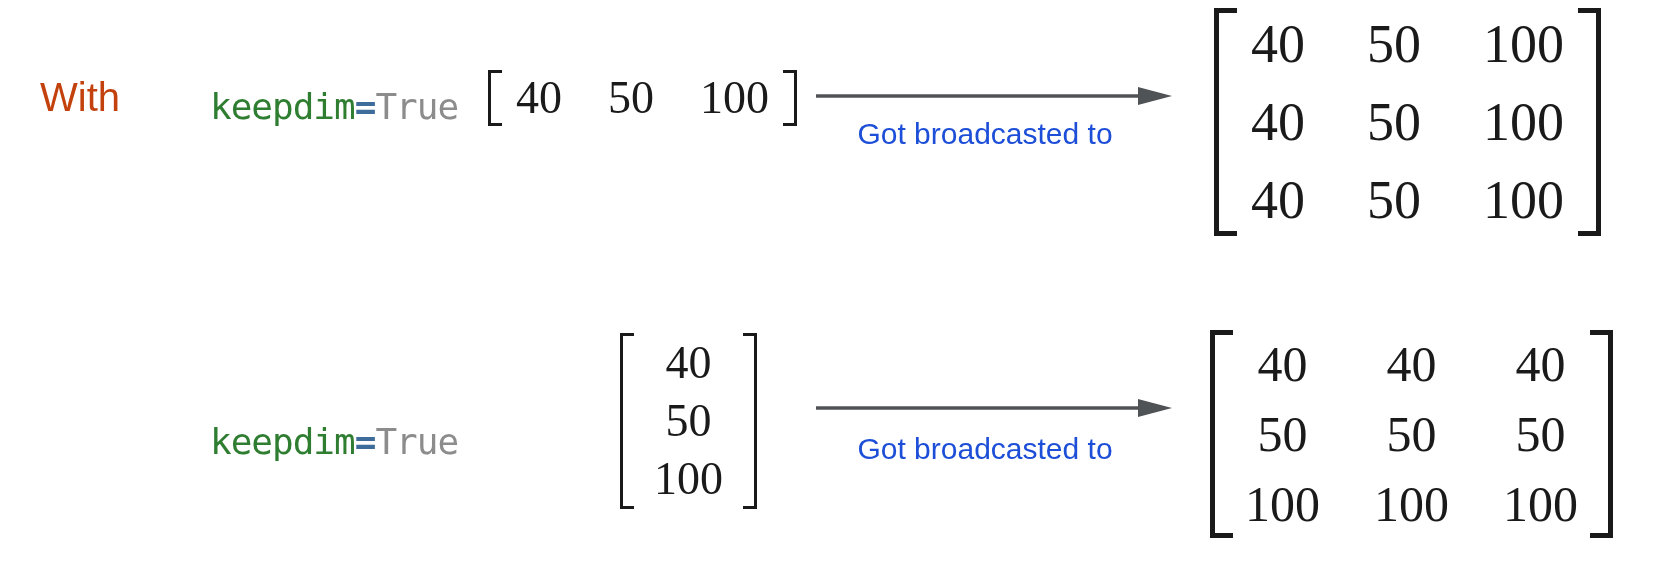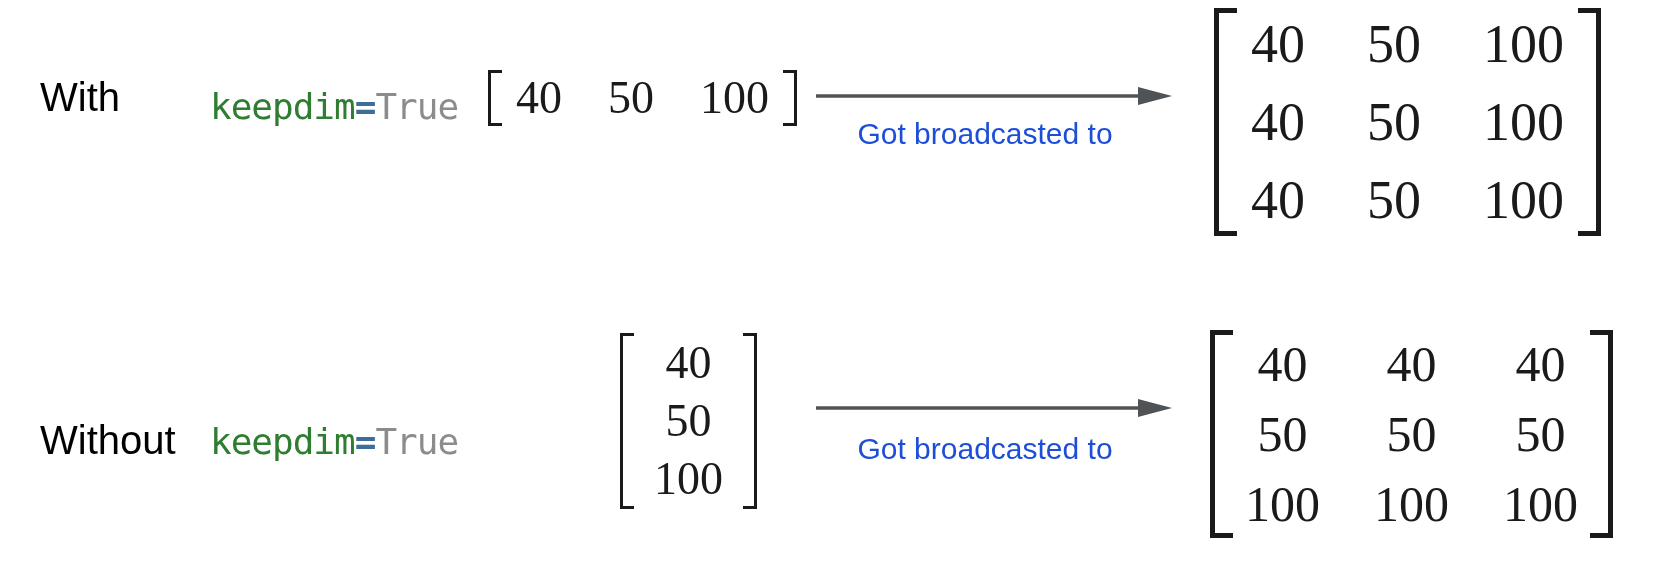--- a/index.html
+++ b/index.html
@@ -8,21 +8,21 @@
     width:1662px;
     height:562px;
     background:#ffffff;
     font-family:"Liberation Sans",sans-serif;
     color:#111111;
     overflow:hidden;
   }
   .abs{position:absolute;}
 
   
-  .row-label{font-size:40px;line-height:1;color:#000000;white-space:nowrap;}
+  .row-label{font-size:40px;line-height:1;color:#c2410c;white-space:nowrap;}
   .caption{font-size:30px;line-height:1;text-align:center;color:#1d4ed8;white-space:nowrap;}
 
   
   .code{
     font-family:"DejaVu Sans Mono",monospace;
     font-size:36px;line-height:1;letter-spacing:-1px;white-space:nowrap;
   }
   .code .kw{color:var(--code-keyword,#2f7d31);}
   .code .op{color:var(--code-operator,#3e6d9c);font-weight:bold;}
   .code .val{color:var(--code-value,#8c8c8c);text-align:center;}
@@ -89,21 +89,20 @@
         <span class="mcell">40</span>
         <span class="mcell">50</span>
         <span class="mcell">100</span>
         <span class="mcell">40</span>
         <span class="mcell">50</span>
         <span class="mcell">100</span>
       </div>
     <div class="bracket b-right"></div>
   </div>
 
-  <div class="abs row-label" style="left:40px;top:420px;">Without</div>
 
   <div class="abs code" style="left:210px;top:424px;">
     <span class="kw">keepdim</span><span class="op">=</span><span class="val">True</span>
   </div>
 
   <div class="abs mat thin colvec" style="left:620px;top:333px;">
     <div class="bracket b-left"></div>
     <div class="grid">
         <span class="mcell">40</span>
         <span class="mcell">50</span>

